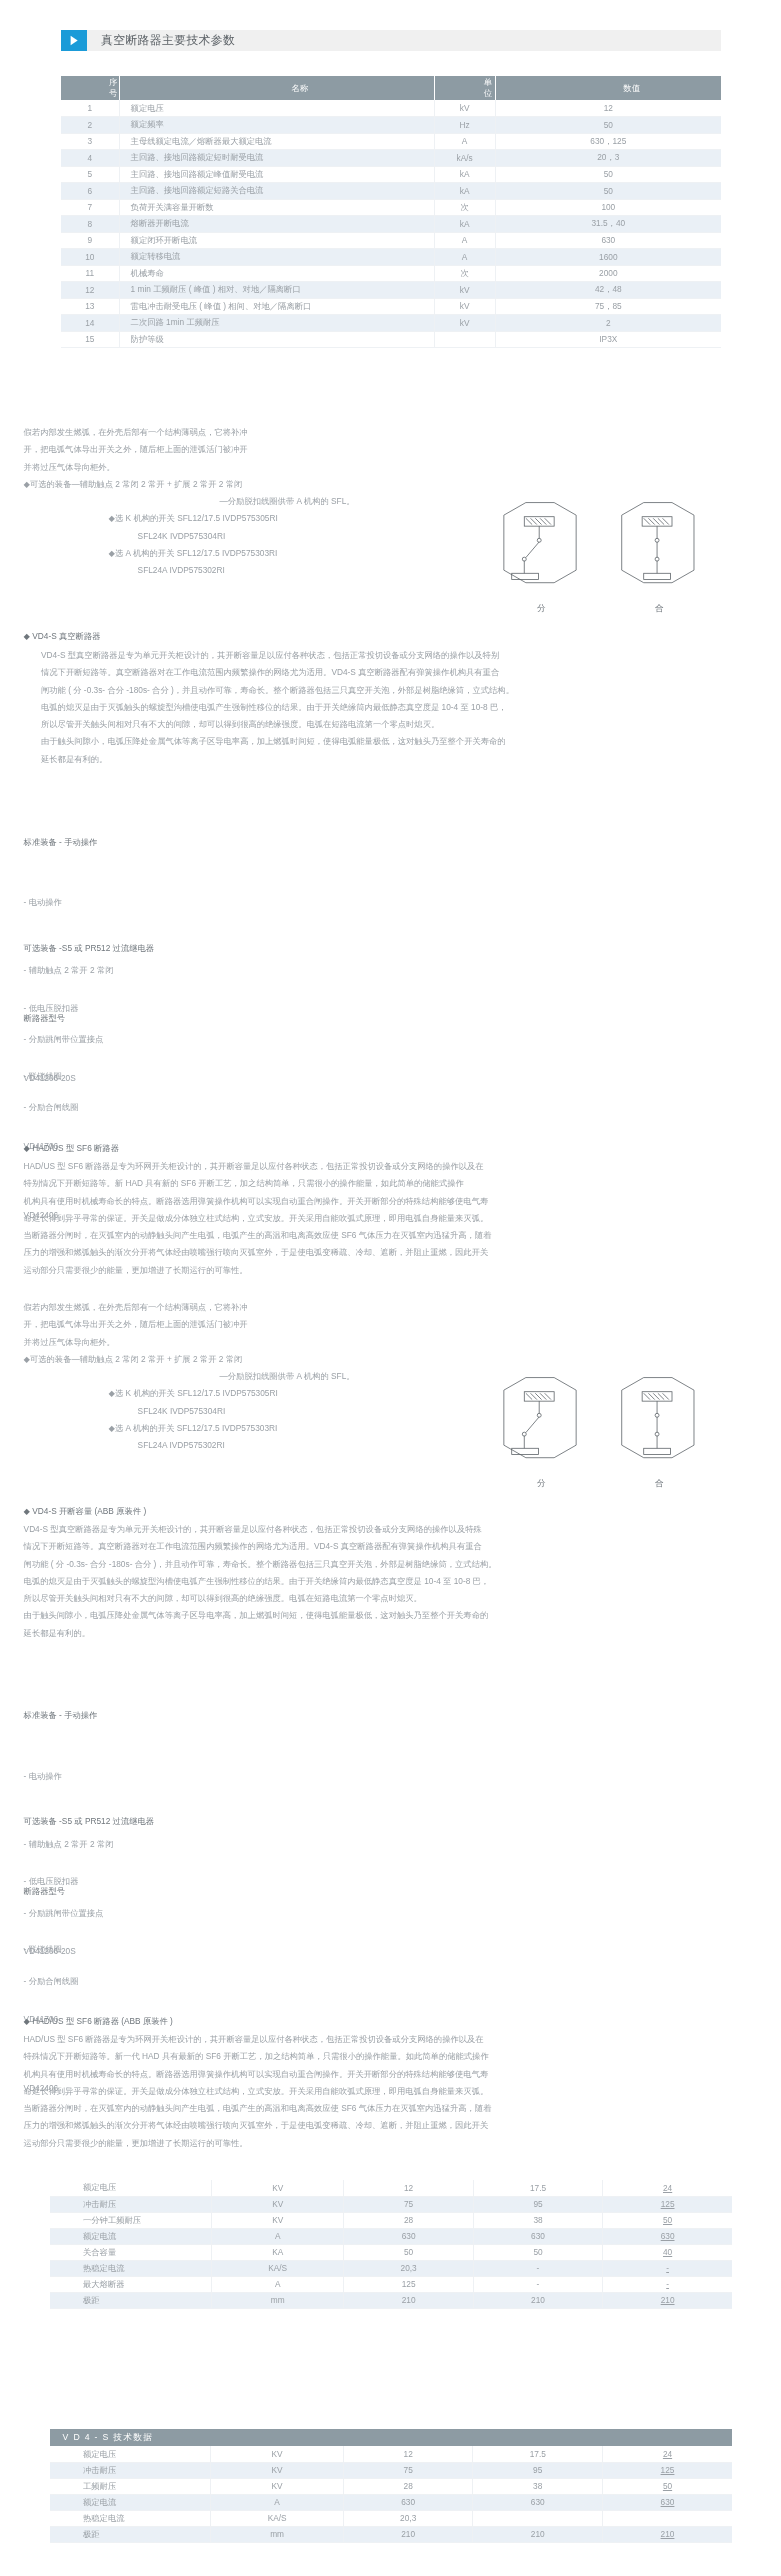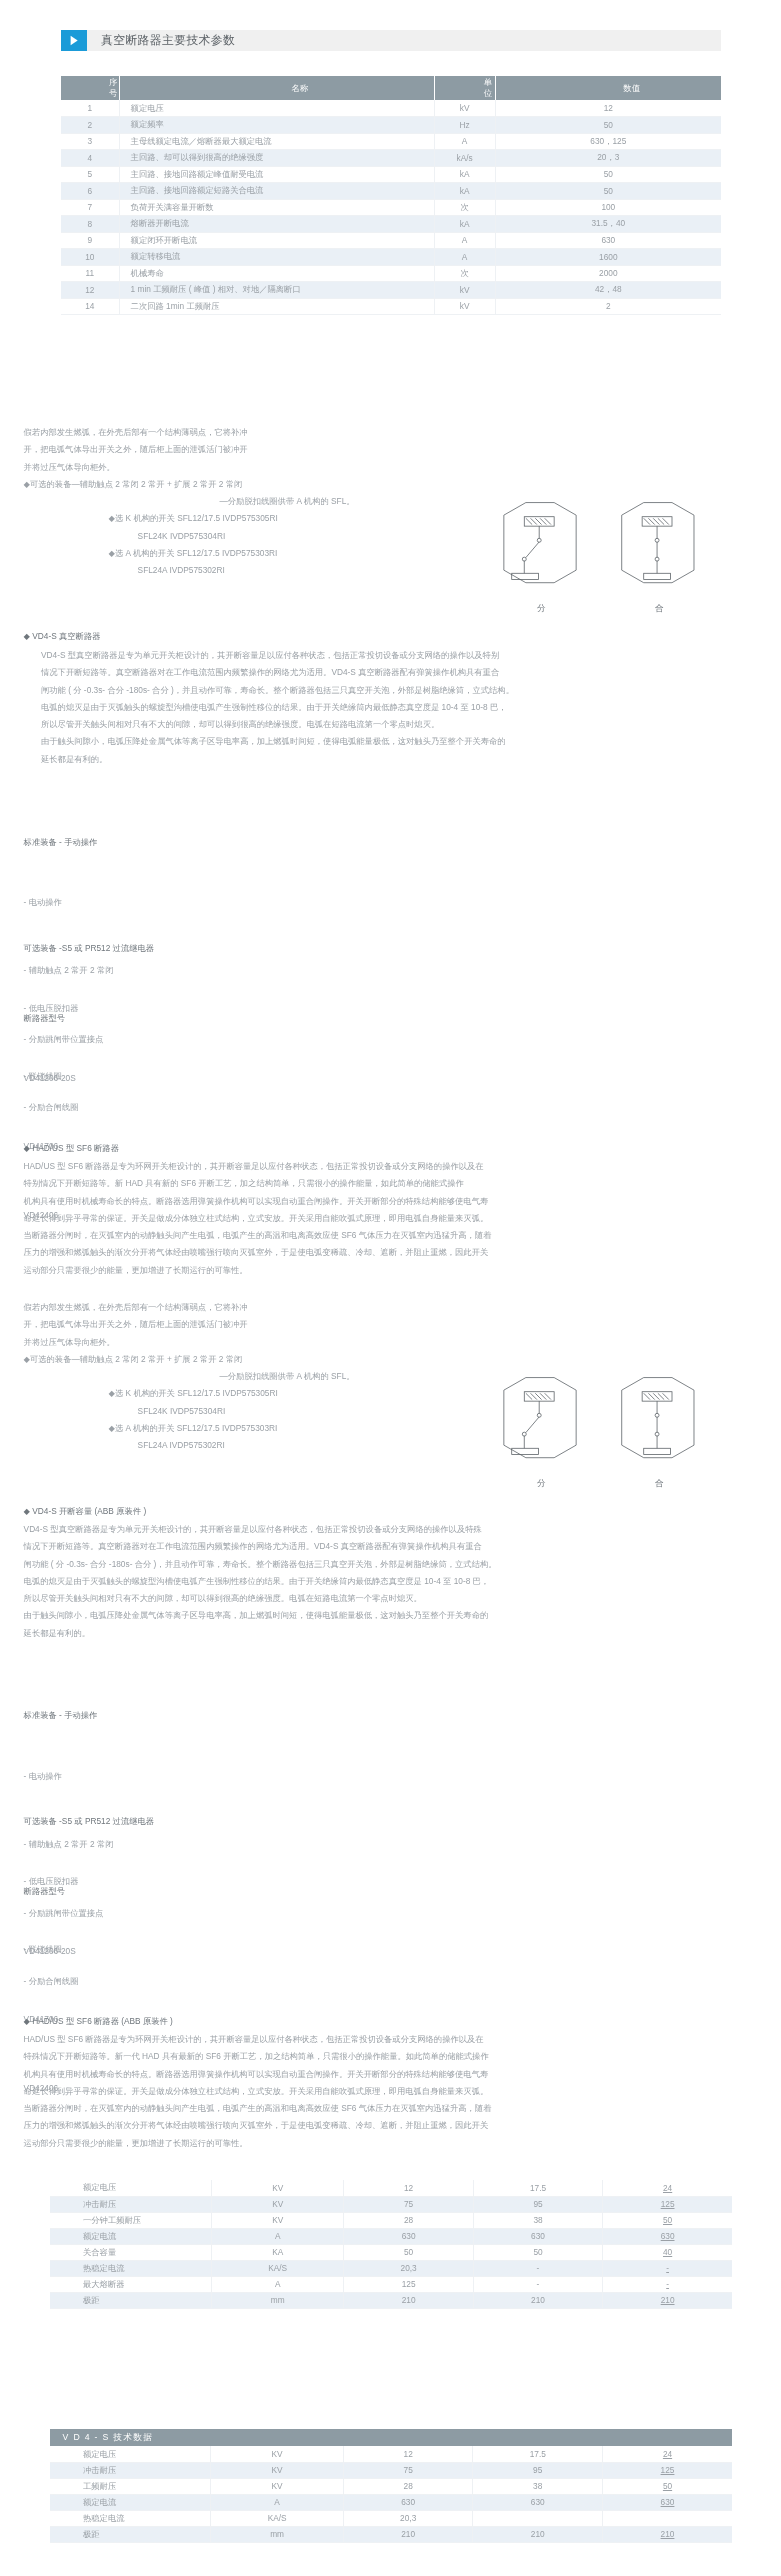--- a/index.html
+++ b/index.html
@@ -186,21 +186,21 @@
           <td>50</td>
         </tr>
         <tr>
           <td>3</td>
           <td class="c-name">主母线额定电流／熔断器最大额定电流</td>
           <td>A</td>
           <td>630，125</td>
         </tr>
         <tr>
           <td>4</td>
-          <td class="c-name">主回路、却可以得到很高的绝缘强度</td>
+          <td class="c-name">主回路、接地回路额定短时耐受电流</td>
           <td>kA/s</td>
           <td>20，3</td>
         </tr>
         <tr>
           <td>5</td>
           <td class="c-name">主回路、接地回路额定峰值耐受电流</td>
           <td>kA</td>
           <td>50</td>
         </tr>
         <tr>
@@ -239,24 +239,36 @@
           <td>次</td>
           <td>2000</td>
         </tr>
         <tr>
           <td>12</td>
           <td class="c-name">1 min 工频耐压 ( 峰值 ) 相对、对地／隔离断口</td>
           <td>kV</td>
           <td>42，48</td>
         </tr>
         <tr>
+          <td>13</td>
+          <td class="c-name">雷电冲击耐受电压 ( 峰值 ) 相间、对地／隔离断口</td>
+          <td>kV</td>
+          <td>75，85</td>
+        </tr>
+        <tr>
           <td>14</td>
           <td class="c-name">二次回路 1min 工频耐压</td>
           <td>kV</td>
           <td>2</td>
+        </tr>
+        <tr>
+          <td>15</td>
+          <td class="c-name">防护等级</td>
+          <td></td>
+          <td>IP3X</td>
         </tr>
       </tbody>
   </table>
 
   <div class="body-text narrow blk" style="left:23.6px; top:424px;">假若内部发生燃弧，在外壳后部有一个结构薄弱点，它将补冲
 开，把电弧气体导出开关之外，随后柜上面的泄弧活门被冲开
 并将过压气体导向柜外。</div>
   <div class="body-text narrow blk" style="left:23.6px; top:476px;">◆可选的装备—辅助触点 2 常闭 2 常开 + 扩展 2 常开 2 常闭</div>
   <div class="body-text narrow blk rt" style="left:23.6px; top:493px;">—分励脱扣线圈供带 A 机构的 SFL。</div>
   <div class="body-text narrow blk indent-c" style="left:23.6px; top:510px;">◆选 K 机构的开关 SFL12/17.5 IVDP575305RI</div>

